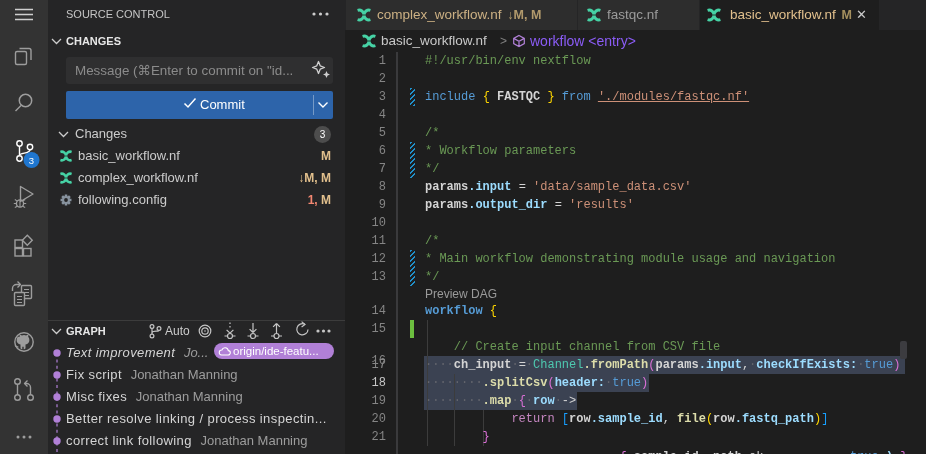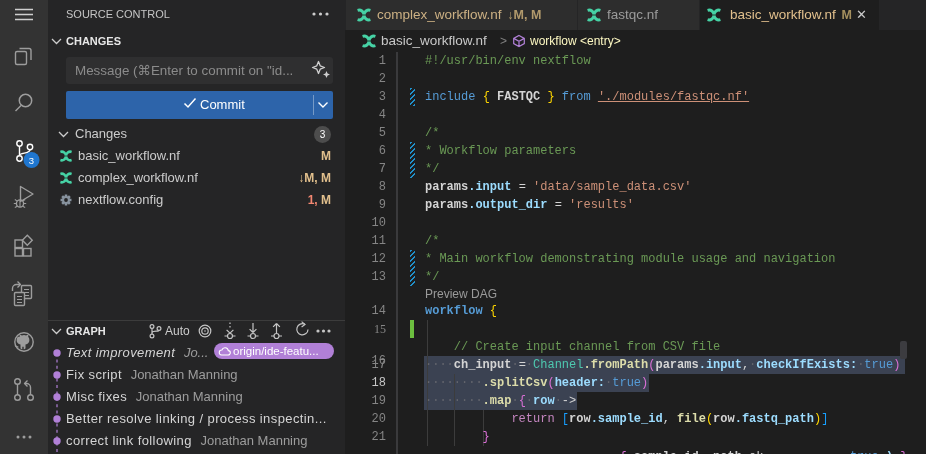--- a/index.html
+++ b/index.html
@@ -64,21 +64,21 @@
   <div class="abs" style="left:361px;top:33px;"><svg width="16" height="16" viewBox="0 0 14 14" fill="none">
         <path d="M1.4 2.9 A4.3 4.3 0 1 1 1.4 11.1" stroke="#46d2a5" stroke-width="2.6"></path>
         <path d="M12.6 2.9 A4.3 4.3 0 1 0 12.6 11.1" stroke="#46d2a5" stroke-width="2.6"></path>
         <rect x="4.6" y="6.2" width="4.8" height="1.6" fill="rgba(30,30,30,0.45)"></rect>
       </svg></div>
   <div class="abs" style="left:381px;top:30px;height:22px;line-height:22px;font-size:13.5px;color:#c8c8c8;">basic_workflow.nf</div>
   <div class="abs" style="left:500px;top:30px;height:22px;line-height:22px;font-size:12px;color:#808080;">&gt;</div>
   <svg class="abs" style="left:512px;top:34px;" width="14" height="14" viewBox="0 0 14 14" fill="none" stroke="#b180d7" stroke-width="1.2">
       <path d="M7 1.5 L12.3 4.4 V9.6 L7 12.5 L1.7 9.6 V4.4 Z M1.7 4.4 L7 7.3 L12.3 4.4 M7 7.3 V12.5"></path>
     </svg>
-  <div class="abs" style="left:530px;top:30px;height:22px;line-height:22px;font-size:12px;color:#fef9c3;">workflow &lt;entry&gt;</div>
+  <div class="abs" style="left:530px;top:30px;height:22px;line-height:22px;font-size:14px;color:#8b5cf6;">workflow &lt;entry&gt;</div>
 
   <div class="abs" style="left:396px;top:52px;width:2px;height:402px;background:#3a3a3c;"></div>
 
   <div class="gut-mod" style="top:88px;height:18px;"></div>
   <div class="gut-mod" style="top:142px;height:36px;"></div>
   <div class="gut-mod" style="top:250px;height:36px;"></div>
   <div class="abs" style="left:410px;top:320px;width:4px;height:18px;background:#6cbe3f;"></div>
 
   <div class="sel" style="left:424px;top:356px;width:481px;height:18px;"></div>
   <div class="sel" style="left:424px;top:374px;width:225px;height:18px;"></div>
@@ -95,21 +95,21 @@
   <div class="ln" style="top:124px;">5</div>
   <div class="ln" style="top:142px;">6</div>
   <div class="ln" style="top:160px;">7</div>
   <div class="ln" style="top:178px;">8</div>
   <div class="ln" style="top:196px;">9</div>
   <div class="ln" style="top:214px;">10</div>
   <div class="ln" style="top:232px;">11</div>
   <div class="ln" style="top:250px;">12</div>
   <div class="ln" style="top:268px;">13</div>
   <div class="ln" style="top:302px;">14</div>
-  <div class="ln" style="top:320px;font-family:Liberation Serif, serif;">15</div>
+  <div class="ln" style="top:320px;">15</div>
   <div class="ln" style="top:338px;margin-top:14px;">16</div>
   <div class="ln" style="top:356px;">17</div>
   <div class="ln" style="top:374px;color:#c6c6c6;">18</div>
   <div class="ln" style="top:392px;">19</div>
   <div class="ln" style="top:410px;">20</div>
   <div class="ln" style="top:428px;">21</div>
 
   <div class="code" style="top:52px;"><span class="cm">#!/usr/bin/env nextflow</span></div>
   <div class="code" style="top:88px;"><span class="k">include</span> <span class="b1">{</span> <span class="v">FASTQC</span> <span class="b1">}</span> <span class="k">from</span> <span class="s" style="text-decoration:underline;">'./modules/fastqc.nf'</span></div>
   <div class="code" style="top:124px;"><span class="cm">/*</span></div>
@@ -184,21 +184,21 @@
         <path d="M12.6 2.9 A4.3 4.3 0 1 0 12.6 11.1" stroke="#46d2a5" stroke-width="2.6"></path>
         <rect x="4.6" y="6.2" width="4.8" height="1.6" fill="rgba(30,30,30,0.45)"></rect>
       </svg></div>
   <div class="abs" style="left:78px;top:167px;height:22px;line-height:22px;font-size:13px;color:#cccccc;">complex_workflow.nf</div>
   <div class="abs" style="left:48px;top:167px;width:283px;height:22px;line-height:22px;font-size:12px;font-weight:bold;color:#e2c08d;text-align:right;">↓M, M</div>
 
   <svg class="abs" style="left:59px;top:193px;" width="14" height="14" viewBox="0 0 14 14">
       <path fill="#87929e" d="M12.47 5.78 L12.47 8.22 L10.87 8.37 L10.70 8.77 L11.73 10.00 L10.00 11.73 L8.77 10.70 L8.37 10.87 L8.22 12.47 L5.78 12.47 L5.63 10.87 L5.23 10.70 L4.00 11.73 L2.27 10.00 L3.30 8.77 L3.13 8.37 L1.53 8.22 L1.53 5.78 L3.13 5.63 L3.30 5.23 L2.27 4.00 L4.00 2.27 L5.23 3.30 L5.63 3.13 L5.78 1.53 L8.22 1.53 L8.37 3.13 L8.77 3.30 L10.00 2.27 L11.73 4.00 L10.70 5.23 L10.87 5.63 Z"></path>
       <circle cx="7" cy="7" r="1.9" fill="#252526"></circle>
     </svg>
-  <div class="abs" style="left:78px;top:189px;height:22px;line-height:22px;font-size:13px;color:#cccccc;">nextflow.config</div>
+  <div class="abs" style="left:78px;top:189px;height:22px;line-height:22px;font-size:13px;color:#cccccc;">following.config</div>
   <div class="abs" style="left:48px;top:189px;width:283px;height:22px;line-height:22px;font-size:12px;font-weight:bold;text-align:right;"><span style="color:#f48771;">1,</span><span style="color:#e2c08d;"> M</span></div>
 
   <div class="abs" style="left:48px;top:320px;width:297px;height:1px;background:#3c3c3c;"></div>
   <svg class="abs" style="left:51px;top:328px;" width="11" height="7" viewBox="0 0 11 7" fill="none">
       <path d="M1 1 L5.5 5.5 L10 1" stroke="#cccccc" stroke-width="1.3"></path>
     </svg>
   <div class="abs" style="left:66px;top:320px;height:22px;line-height:22px;font-size:11px;font-weight:bold;color:#e7e7e7;">GRAPH</div>
   <svg class="abs" style="left:148px;top:320px;" width="185" height="22" viewBox="0 0 185 22" fill="none" stroke="#c5c5c5" stroke-width="1.2">
    <g>
         <circle cx="4" cy="6.5" r="1.9"></circle>

